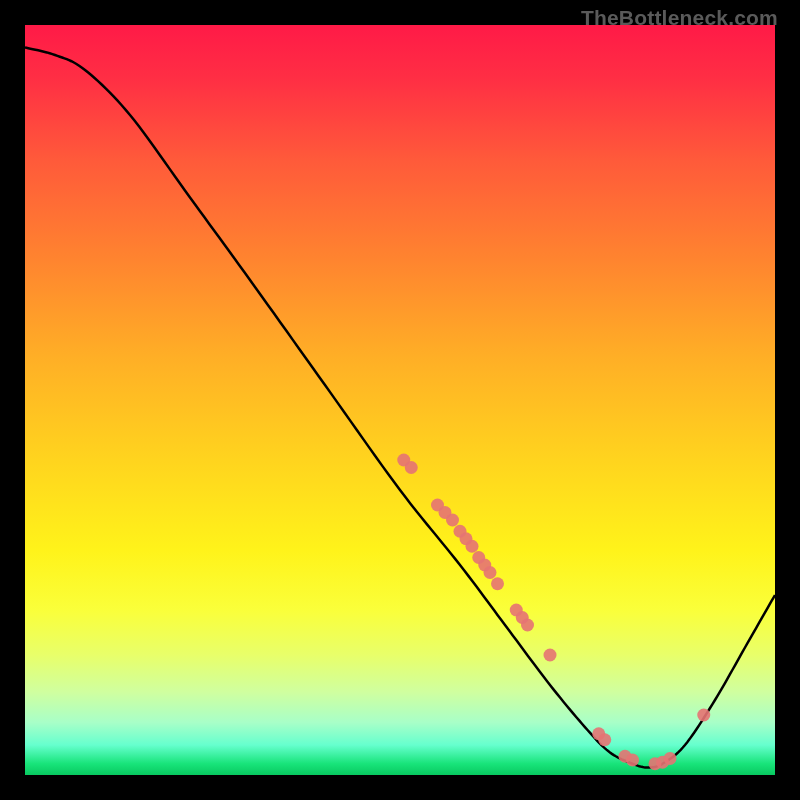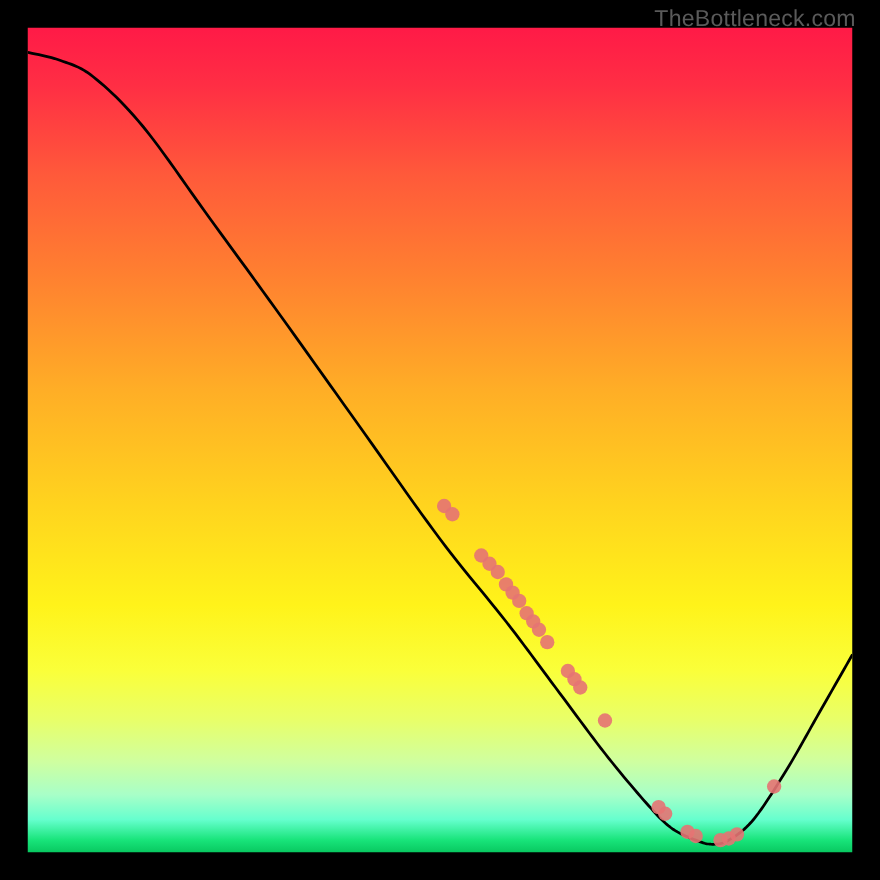--- a/index.html
+++ b/index.html
@@ -9,21 +9,21 @@
     background: #000;
     position: relative;
     font-family: Arial, sans-serif;
   }
   .watermark {
     position: absolute;
     top: 6px;
     right: 22px;
     color: #5a5a5a;
     font-size: 21px;
-    font-weight: normal;
+    font-weight: bold;
     letter-spacing: 0.2px;
     z-index: 10;
   }
   .plot-area {
     position: absolute;
     left: 25px;
     top: 25px;
     width: 750px;
     height: 750px;
     overflow: hidden;

